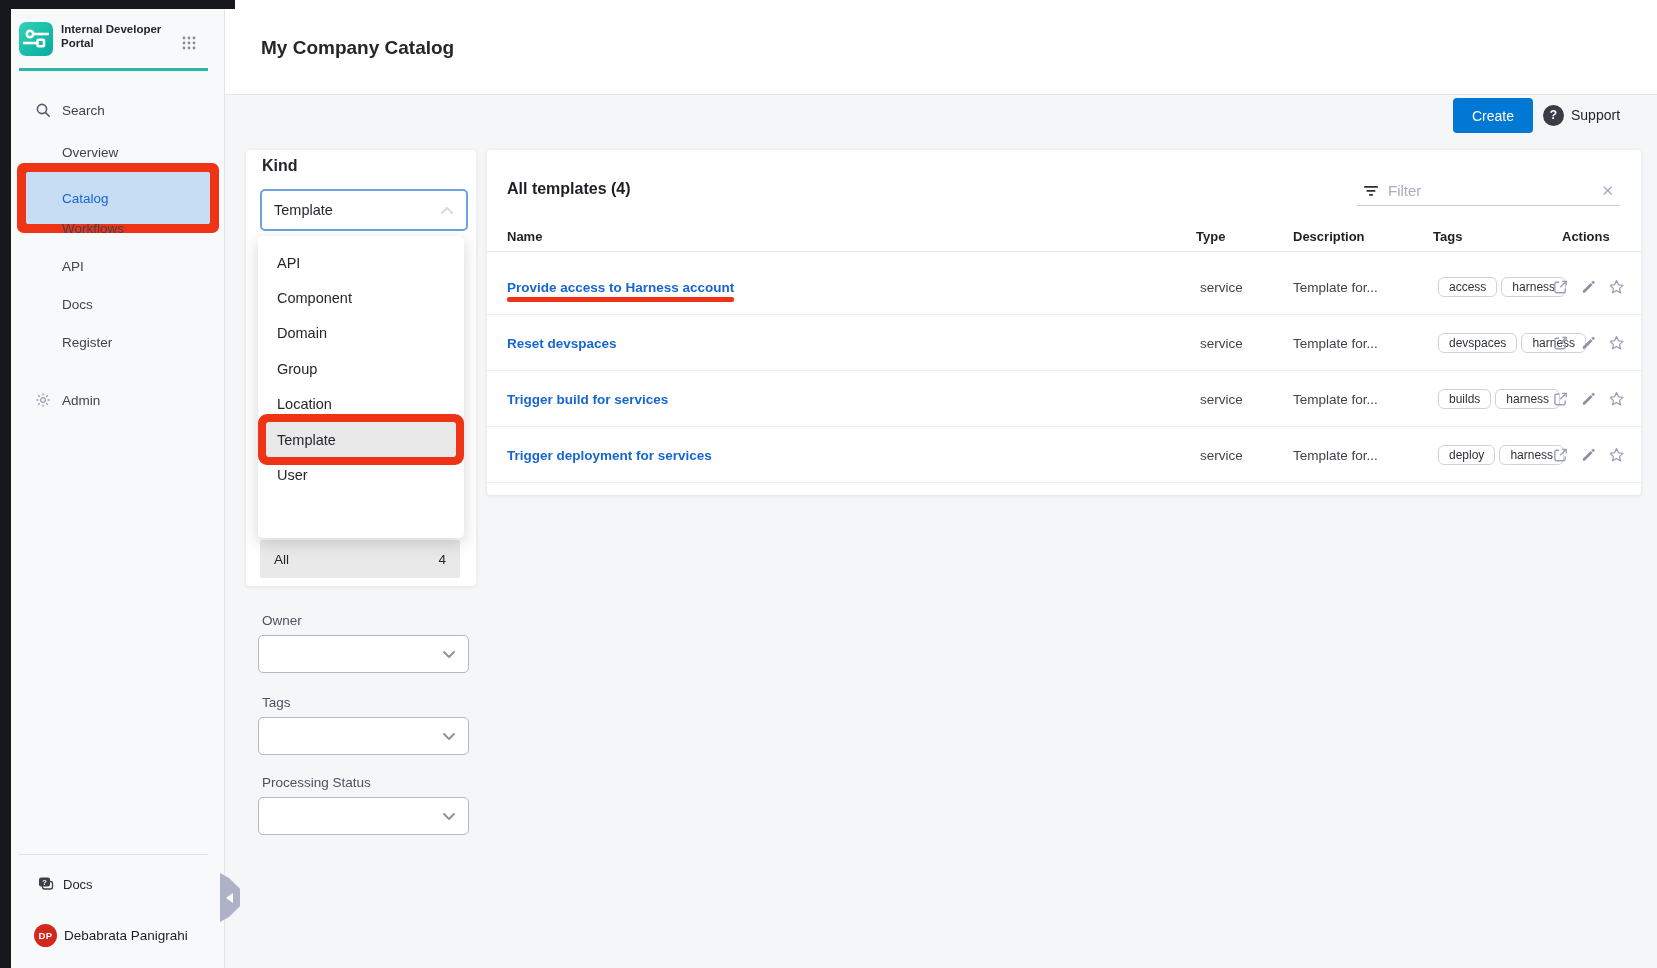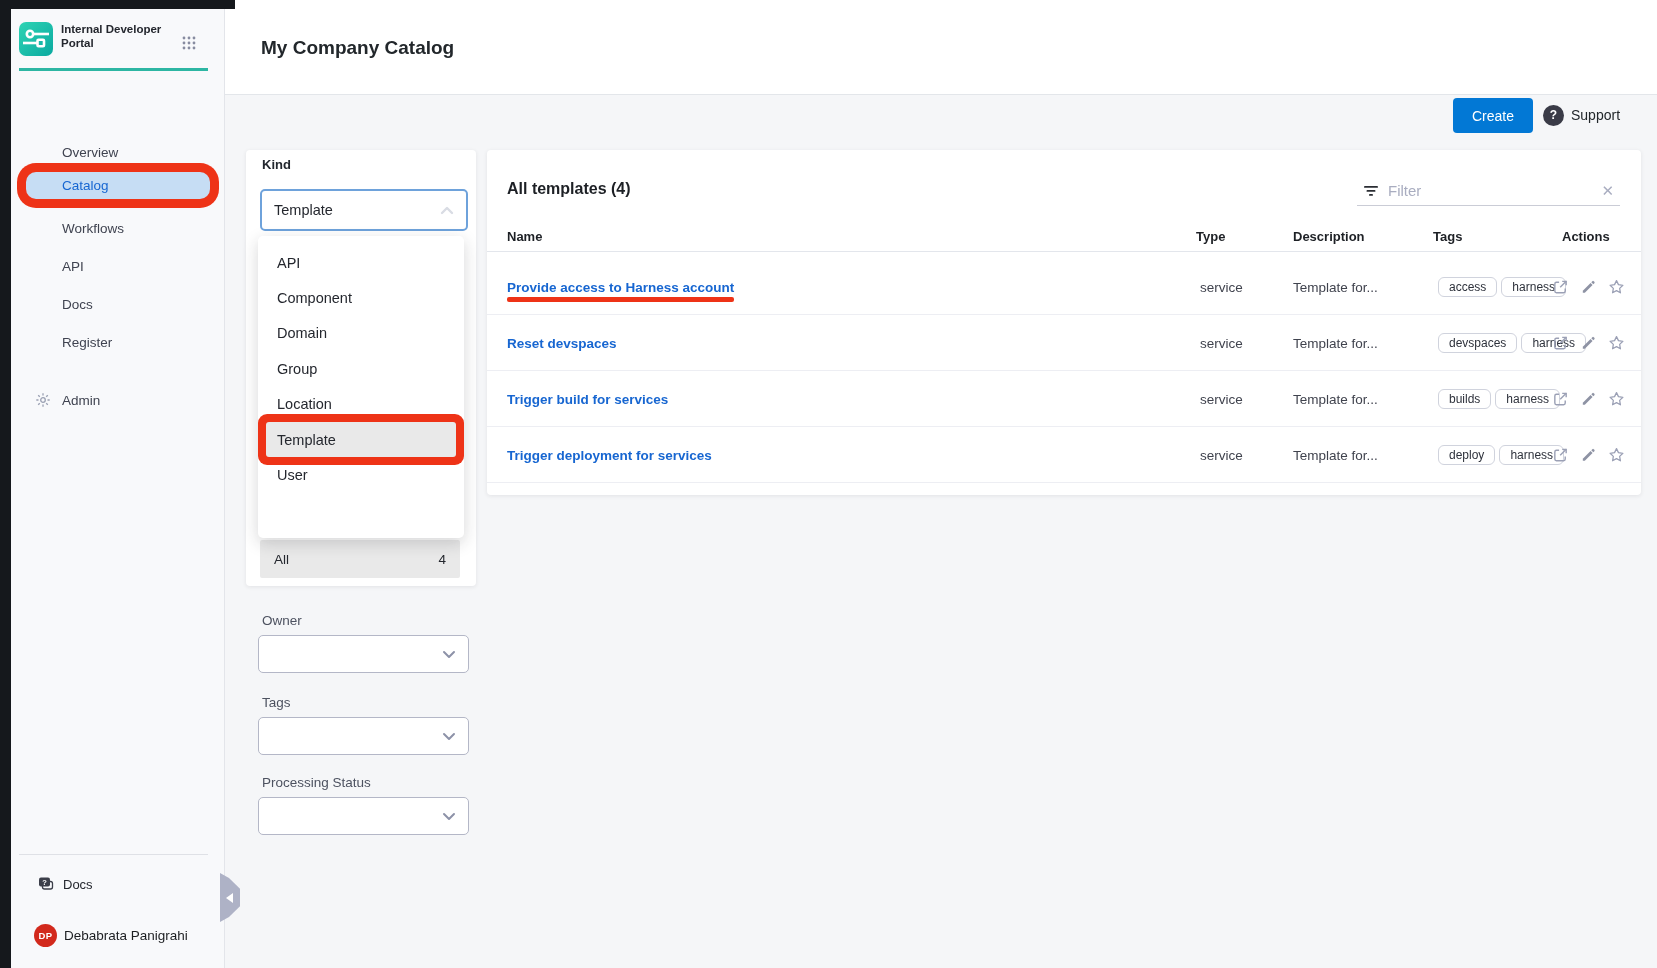--- a/index.html
+++ b/index.html
@@ -39,22 +39,22 @@
   .side-label { position:absolute; left:51px; font-size:13.5px; color:#3f4350; }
   #search-row   { top:84px;  height:34px; }
   #item-overview  { top:125px; }
   #item-workflows { top:201px; }
   #item-api       { top:239px; }
   #item-docs      { top:277px; }
   #item-register  { top:315px; }
   #item-admin     { top:373px; }
 
   #item-catalog {
-    position:absolute; left:15px; top:163px; width:184px; height:27px;
-    background:#c6ddf4; border-radius:10px;
+    position:absolute; left:15px; top:163px; width:184px; height:52px;
+    background:#c6ddf4; border-radius:2px;
     box-shadow:0 0 0 9px #ee3317;
     display:flex; align-items:center;
   }
   #item-catalog .side-label { left:36px; color:#1766d1; }
 
   .sidebar-divider { position:absolute; left:8px; top:845px; width:189px; height:1px; background:#dfe1e6; }
   #help-row { top:858px; height:34px; }
   #help-row .row-icon { left:26px; width:18px; height:18px; }
   #help-row .side-label { left:52px; font-size:13px; color:#24272e; }
 
@@ -94,21 +94,21 @@
     width:21px; height:21px; border-radius:50%; background:#3a3b47; color:#fff;
     font-size:12px; font-weight:bold; display:flex; align-items:center; justify-content:center;
   }
   #support .support-label { font-size:14px; color:#22272b; }
 
   
   #kind-card {
     left:246px; top:150px; width:230px; height:436px; background:#fff;
     border-radius:4px; box-shadow:0 1px 4px rgba(31,35,41,.09);
   }
-  .kind-label { position:absolute; left:16px; top:7px; font-size:13px; font-weight:bold; color:#22272e; }
+  .kind-label { position:absolute; left:16px; top:7px; font-size:16px; font-weight:bold; color:#22272e; }
   #kind-select {
     position:absolute; left:14px; top:39px; width:208px; height:42px;
     background:#fff; border:2px solid #6ea2db; border-radius:5px;
     display:flex; align-items:center; padding:0 12px; cursor:pointer;
   }
   #kind-select .kind-value { font-size:14.5px; color:#24272e; flex:1; }
   #all-row {
     position:absolute; left:14px; top:390px; width:200px; height:38px;
     background:#e9e9e9; border-radius:2px; display:flex; align-items:center;
     padding:0 14px; cursor:pointer;
@@ -217,20 +217,29 @@
         <circle cx="8" cy="8" r="1.4"></circle>
         <circle cx="13" cy="8" r="1.4"></circle>
       <circle cx="3" cy="13" r="1.4"></circle>
         <circle cx="8" cy="13" r="1.4"></circle>
         <circle cx="13" cy="13" r="1.4"></circle>
     </svg>
   </span>
 
   <div class="teal-rule"></div>
 
+  <div id="search-row" class="side-row">
+    <span class="row-icon">
+      <svg width="16" height="16" viewBox="0 0 16 16">
+        <circle cx="7" cy="7" r="4.6" fill="none" stroke="#565b6b" stroke-width="1.6"></circle>
+        <line x1="10.6" y1="10.6" x2="14.2" y2="14.2" stroke="#565b6b" stroke-width="1.6" stroke-linecap="round"></line>
+      </svg>
+    </span>
+    <span class="side-label">Search</span>
+  </div>
 
   <div id="item-overview" class="side-row">
     <span class="side-label">Overview</span>
   </div>
 
   <div id="item-catalog">
     <span class="side-label">Catalog</span>
   </div>
 
   <div id="item-workflows" class="side-row">

